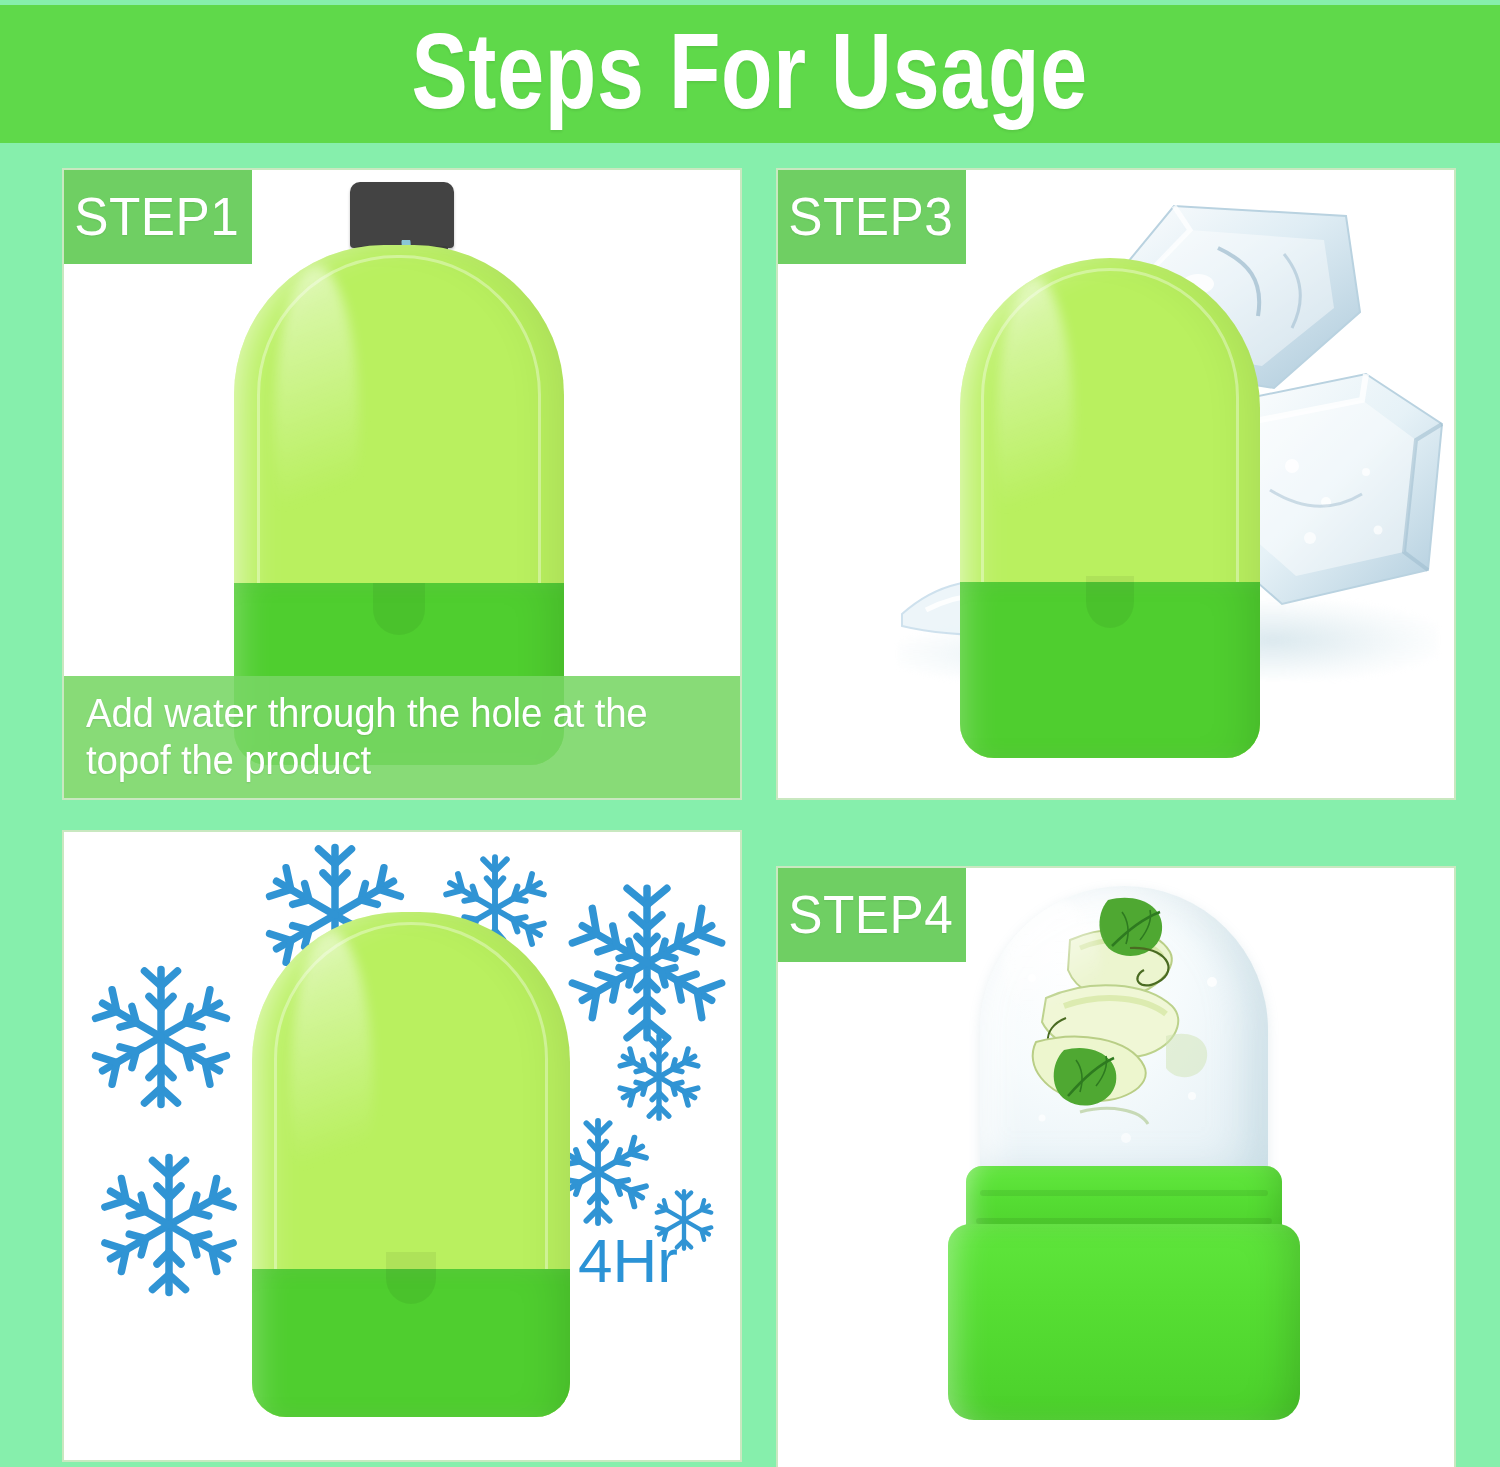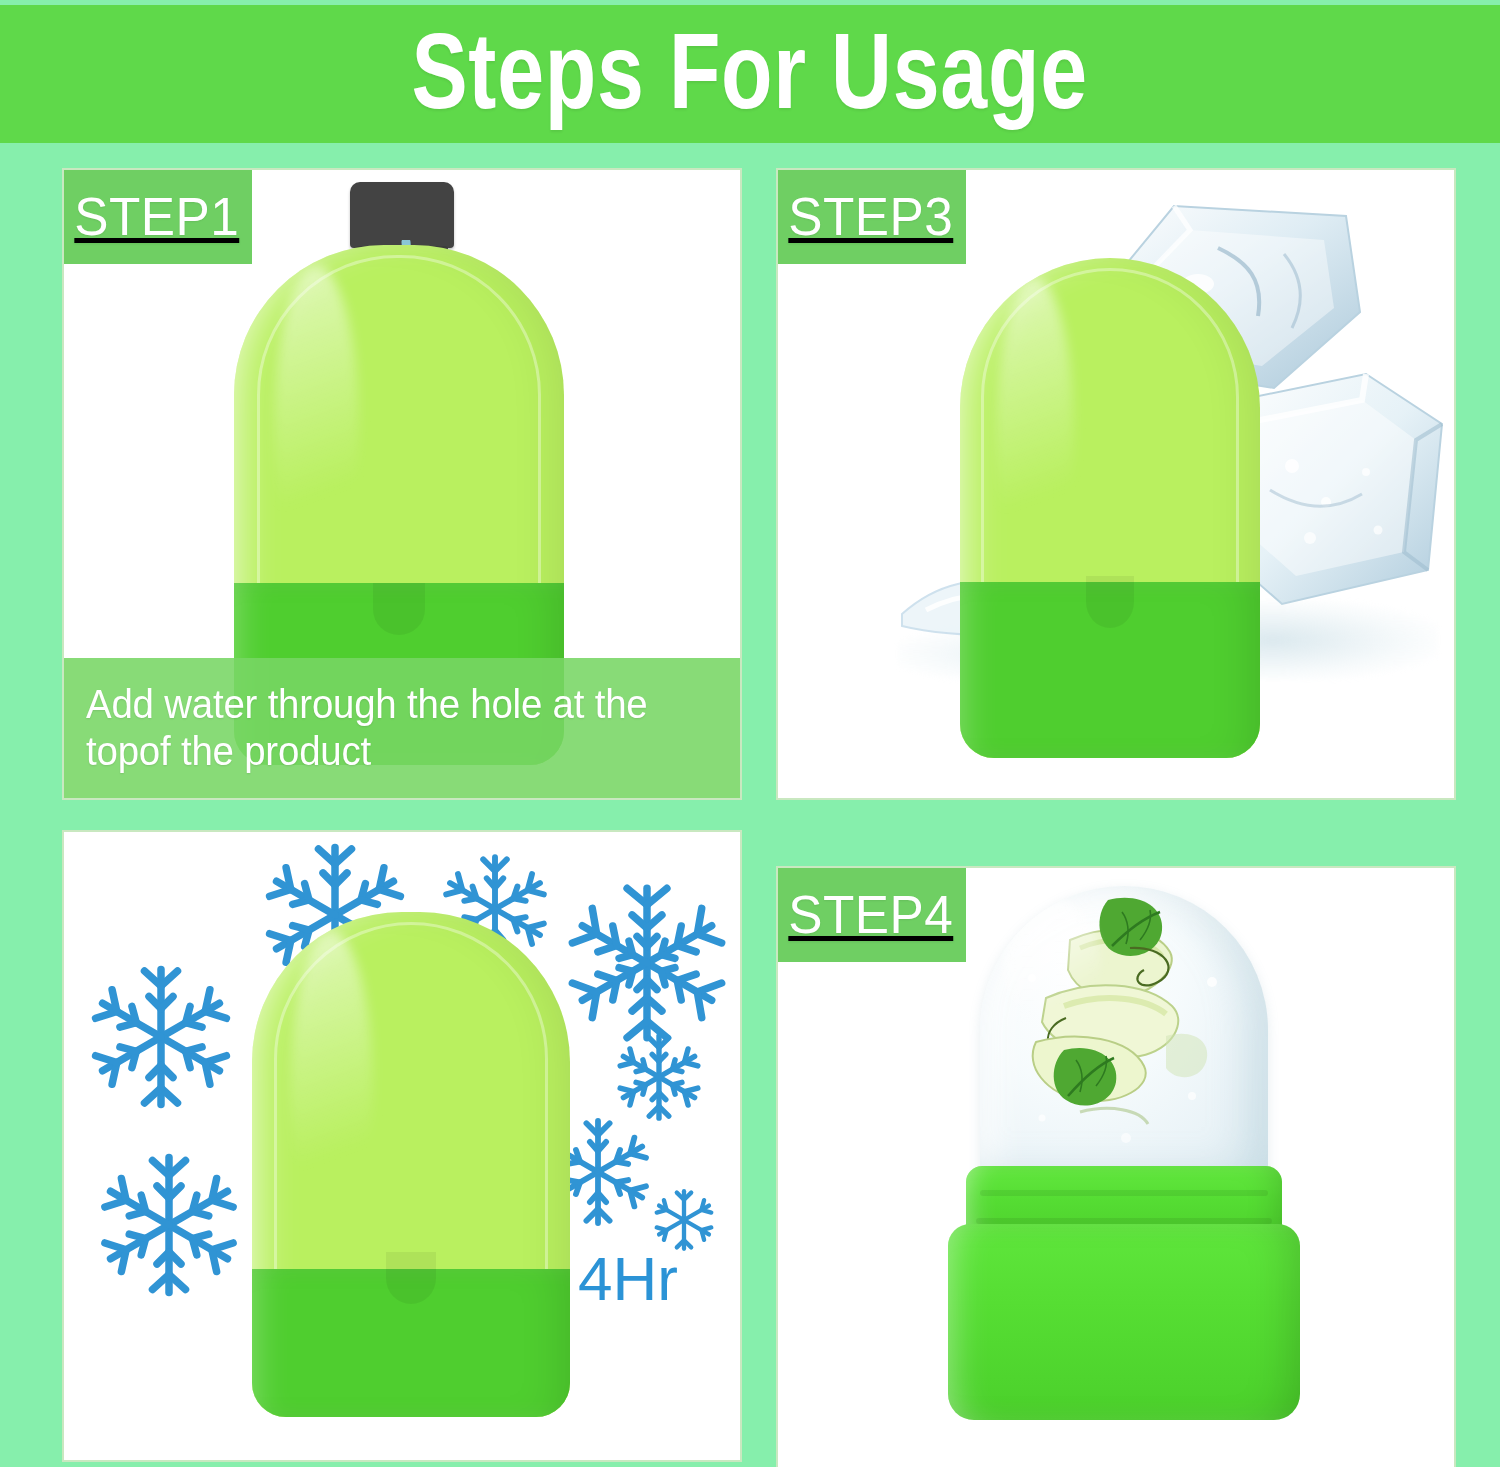--- a/index.html
+++ b/index.html
@@ -46,31 +46,30 @@
 
   .stage{position:absolute;left:0;top:0;right:0;bottom:0;overflow:hidden;}
 
   
   .badge{
     position:absolute;left:-2px;top:-2px;
     width:190px;height:96px;
     background:#6FCF63;
     display:flex;align-items:center;justify-content:center;
     z-index:40;
-    text-decoration:underline;
   }
   .badge span{
     color:#ffffff;font-size:54px;font-weight:400;letter-spacing:.5px;
     transform:scaleX(.95);
     text-shadow:0 1px 2px rgba(0,0,0,.08);
   }
 
   
   .caption{
-    position:absolute;left:0;right:0;bottom:0;height:140px;
+    position:absolute;left:0;right:0;bottom:0;height:122px;
     background:rgba(120,214,100,.88);
     z-index:45;
     display:flex;flex-direction:column;justify-content:center;
     padding:4px 22px;box-sizing:border-box;
   }
   .caption .ln{
     color:#ffffff;font-size:40px;line-height:1.18;
     letter-spacing:-.2px;white-space:nowrap;
     transform:scaleX(.96);transform-origin:left center;
     text-shadow:0 1px 2px rgba(0,0,0,.10);
@@ -122,21 +121,21 @@
 
   
   .stream{position:absolute;pointer-events:none;}
 
   
   .flake{position:absolute;color:#3094D4;}
   .flake svg{display:block;width:100%;height:100%;}
 
   
   .hrlabel{
-    position:absolute;right:62px;bottom:146px;
+    position:absolute;right:62px;bottom:164px;
     color:#2B93D6;font-size:62px;font-weight:400;letter-spacing:0px;
     z-index:30;
   }
 
   
   .icecube{position:absolute;}
 
   
   .ice-dome{
     position:absolute;

